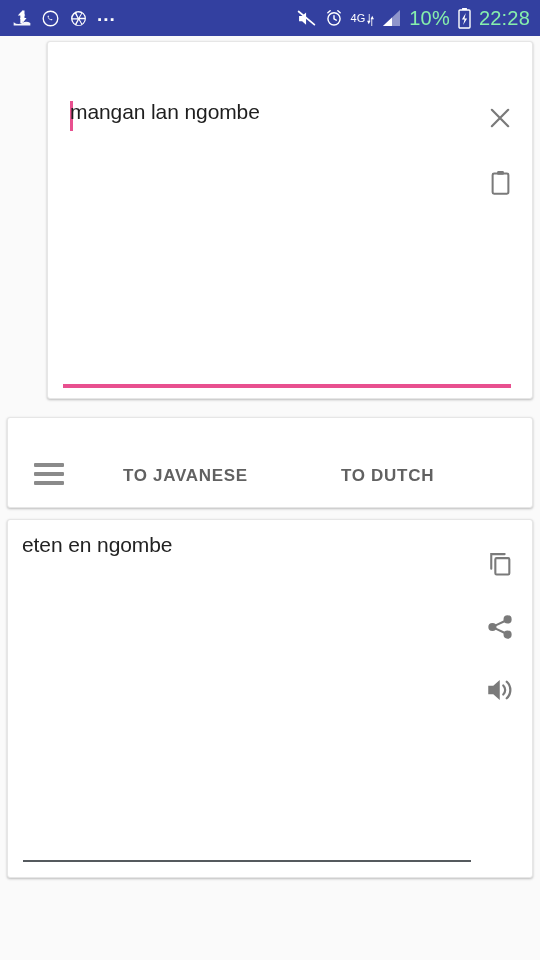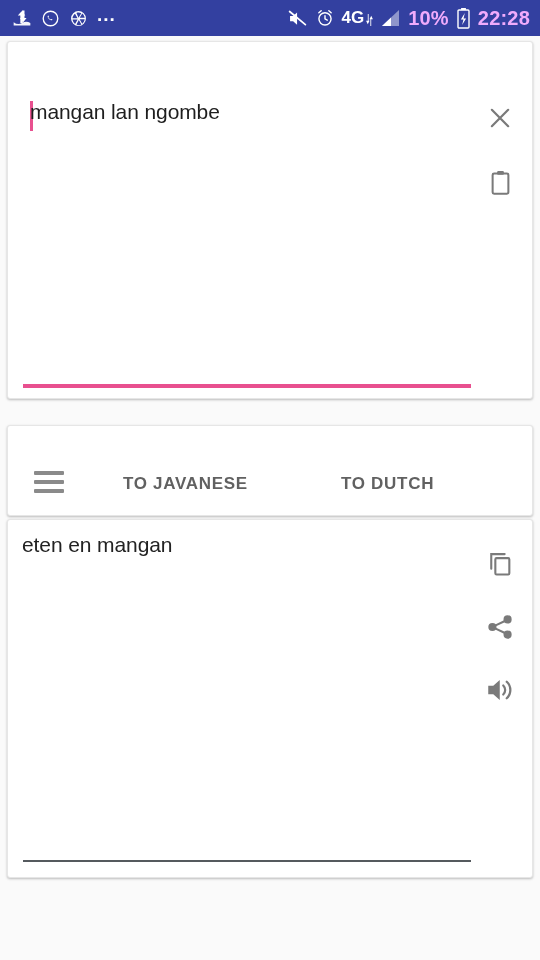--- a/index.html
+++ b/index.html
@@ -40,32 +40,32 @@
   .sb-dots {
     font-size: 19px;
     line-height: 10px;
     letter-spacing: 1px;
     color: #ffffff;
     font-weight: 700;
     padding-bottom: 7px;
   }
   .sb-text {
     font-size: 20px;
-    color: #f0abfc;
-    font-weight: 700;
+    color: #86efac;
+    font-weight: 400;
     letter-spacing: 0.2px;
   }
   .sb-4g {
     display: flex;
     align-items: center;
     gap: 1px;
   }
   .sb-4g-label {
-    font-size: 17px;
-    font-weight: 700;
+    font-size: 11px;
+    font-weight: 400;
     line-height: 10px;
   }
   .sb-4g-arrows {
     font-size: 9px;
     line-height: 9px;
     display: flex;
     flex-direction: column;
     padding-top: 4px;
   }
 
@@ -77,20 +77,21 @@
     box-shadow: 0 1px 3px rgba(0,0,0,0.16), 0 1px 2px rgba(0,0,0,0.10);
     position: absolute;
     left: 7px;
     right: 7px;
   }
 
   
   #source-card {
     top: 41px;
     height: 358px;
+    margin-left: 40px;
   }
   .source-text {
     position: absolute;
     left: 22px;
     top: 58px;
     font-size: 21px;
     color: #1e1e1e;
     letter-spacing: -0.1px;
     white-space: nowrap;
   }
@@ -119,21 +120,20 @@
     align-items: center;
     gap: 28px;
   }
 
   
   #action-card {
     top: 417px;
     height: 91px;
     display: flex;
     align-items: center;
-    margin-top: 8px;
   }
   .hamburger {
     position: absolute;
     left: 26px;
     top: 45px;
     width: 30px;
     height: 22px;
     display: flex;
     flex-direction: column;
     justify-content: space-between;
@@ -324,13 +324,13 @@
     <button class="icon-btn">
       <svg width="30" height="30" viewBox="0 0 24 24">
         <path d="M11.8 4 L6.6 8.6 L2.6 8.6 L2.6 15.4 L6.6 15.4 L11.8 20 Z" fill="#7a7a7a"></path>
         <path d="M14.6 8.4 a5 5 0 0 1 0 7.2" fill="none" stroke="#7a7a7a" stroke-width="1.8" stroke-linecap="round"></path>
         <path d="M17.4 5.4 a9 9 0 0 1 0 13.2" fill="none" stroke="#7a7a7a" stroke-width="1.8" stroke-linecap="round"></path>
       </svg>
     </button>
   </div>
 </div>
 
-<div class="target-text">eten en mangan</div>
+<div class="target-text">eten en ngombe</div>
 
 </body></html>

